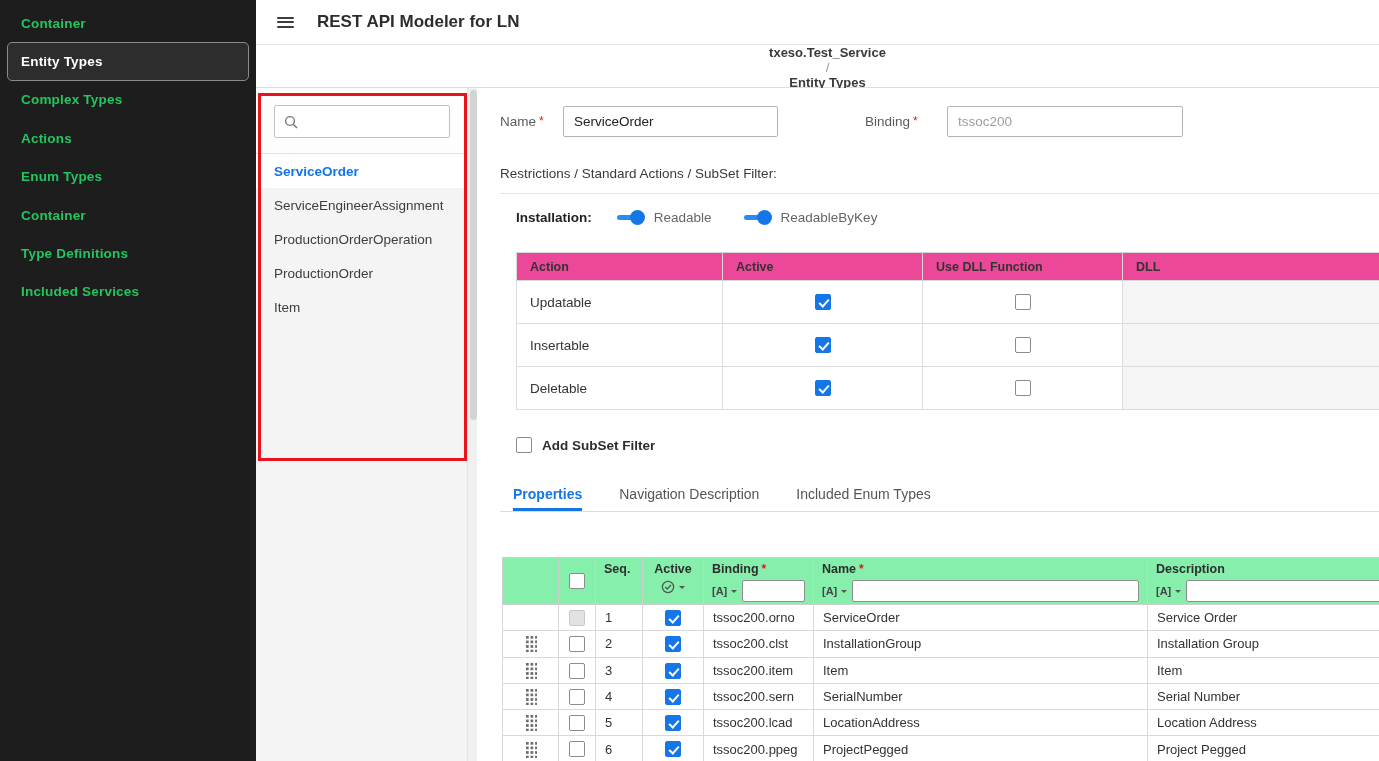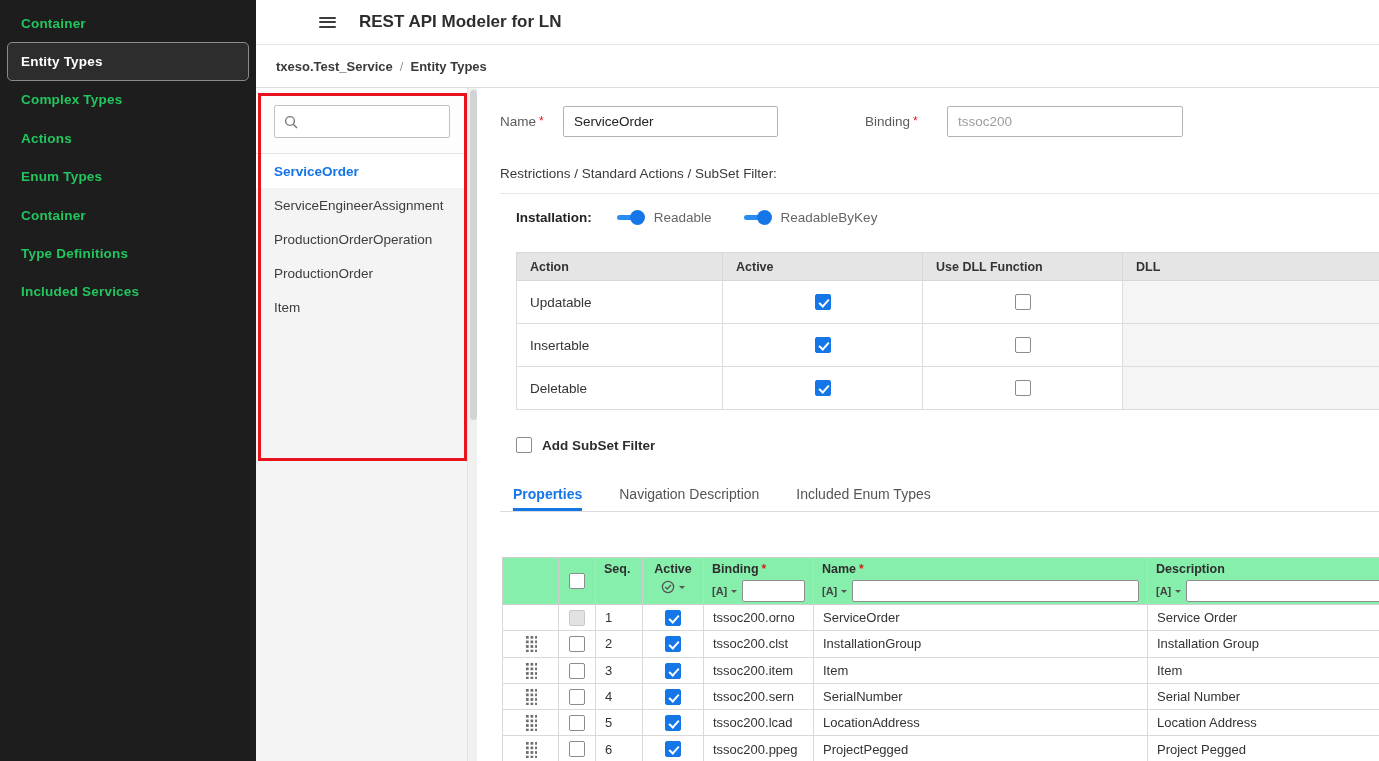--- a/index.html
+++ b/index.html
@@ -9,29 +9,29 @@
   
   .sidebar { position:absolute; left:0; top:0; width:256px; height:761px; background:#1d1d1d; }
   .sidebar-inner { padding-top:4px; }
   .side-item { height:38.4px; margin:0 7px; padding:0 13px; display:flex; align-items:center;
                color:#22c55e; font-size:13.5px; font-weight:600; letter-spacing:.2px;
                border:1.5px solid transparent; border-radius:5px; cursor:pointer; }
   .side-item.active { background:#2d2d2d; border-color:#8b8b8b; color:#fff; }
 
   
   .topbar { position:absolute; left:256px; top:0; width:1123px; height:45px; background:#fff;
-            border-bottom:1px solid #e4e4e4; display:flex; align-items:center;padding-left:42px; }
+            border-bottom:1px solid #e4e4e4; display:flex; align-items:center; }
   .burger { width:17px; height:11px; margin-left:21px; display:flex; flex-direction:column;
             justify-content:space-between; cursor:pointer; }
   .burger i { display:block; height:2px; background:#3c3c3c; border-radius:1px; }
   .app-title { margin-left:23px; font-size:17px; font-weight:700; color:#2d2d2d; }
 
   .crumbbar { position:absolute; left:256px; top:45px; width:1123px; height:43px; background:#fff;
               border-bottom:1px solid #dedede; display:flex; align-items:center;
-              padding-left:20px; font-size:13px; }
+              padding-left:20px; font-size:13px;flex-direction:column; }
   .crumb { font-weight:700; color:#3a3a3a; cursor:pointer; }
   .crumb-sep { color:#999; margin:0 7px; }
 
   
   .panel { position:absolute; left:256px; top:88px; width:211px; height:673px; background:#f4f4f4; }
   .panel-search-strip { position:absolute; left:0; top:0; width:100%; height:66px; background:#fdfdfd;
                         border-bottom:1px solid #e2e2e2; }
   .search-box { position:absolute; left:18px; top:17px; width:176px; height:33px; background:#fff;
                 border:1px solid #c2c2c2; border-radius:2px; display:flex; align-items:center;
                 padding-left:9px; cursor:text; }
@@ -80,21 +80,21 @@
   .cb { display:inline-block; width:16px; height:16px; border:1px solid #8c8c8c; border-radius:2px;
         background:#fff; position:relative; cursor:pointer; vertical-align:middle; flex:none; }
   .cb.checked { background:#1576e8; border-color:#1576e8; }
   .cb.checked::after { content:""; position:absolute; left:5px; top:2px; width:4px; height:8px;
         border:solid #fff; border-width:0 2px 2px 0; transform:rotate(42deg); }
   .cb.disabled { background:#e2e2e2; border-color:#c9c9c9; cursor:default; }
 
   
   .actions-table { position:absolute; left:39px; top:164px; width:864px; border-collapse:collapse;
                    table-layout:fixed; font-size:13.5px; }
-  .actions-table th { background:#e5e5e5; border:1px solid #d8d8d8; height:28px; text-align:left;
+  .actions-table th { background:#ec4899; border:1px solid #d8d8d8; height:28px; text-align:left;
                       padding-left:13px; font-size:12.5px; font-weight:700; color:#333; }
   .actions-table td { border:1px solid #dcdcdc; height:43px; padding-left:13px; color:#333;
                       background:#fff; }
   .actions-table td.center { text-align:center; padding:0; }
   .actions-table td.dll-cell { background:#f5f5f5; }
 
   .subset-row { position:absolute; left:39px; top:349px; display:flex; align-items:center;
                 gap:10px; font-size:13.5px; font-weight:700; color:#2e2e2e; }
 
   

